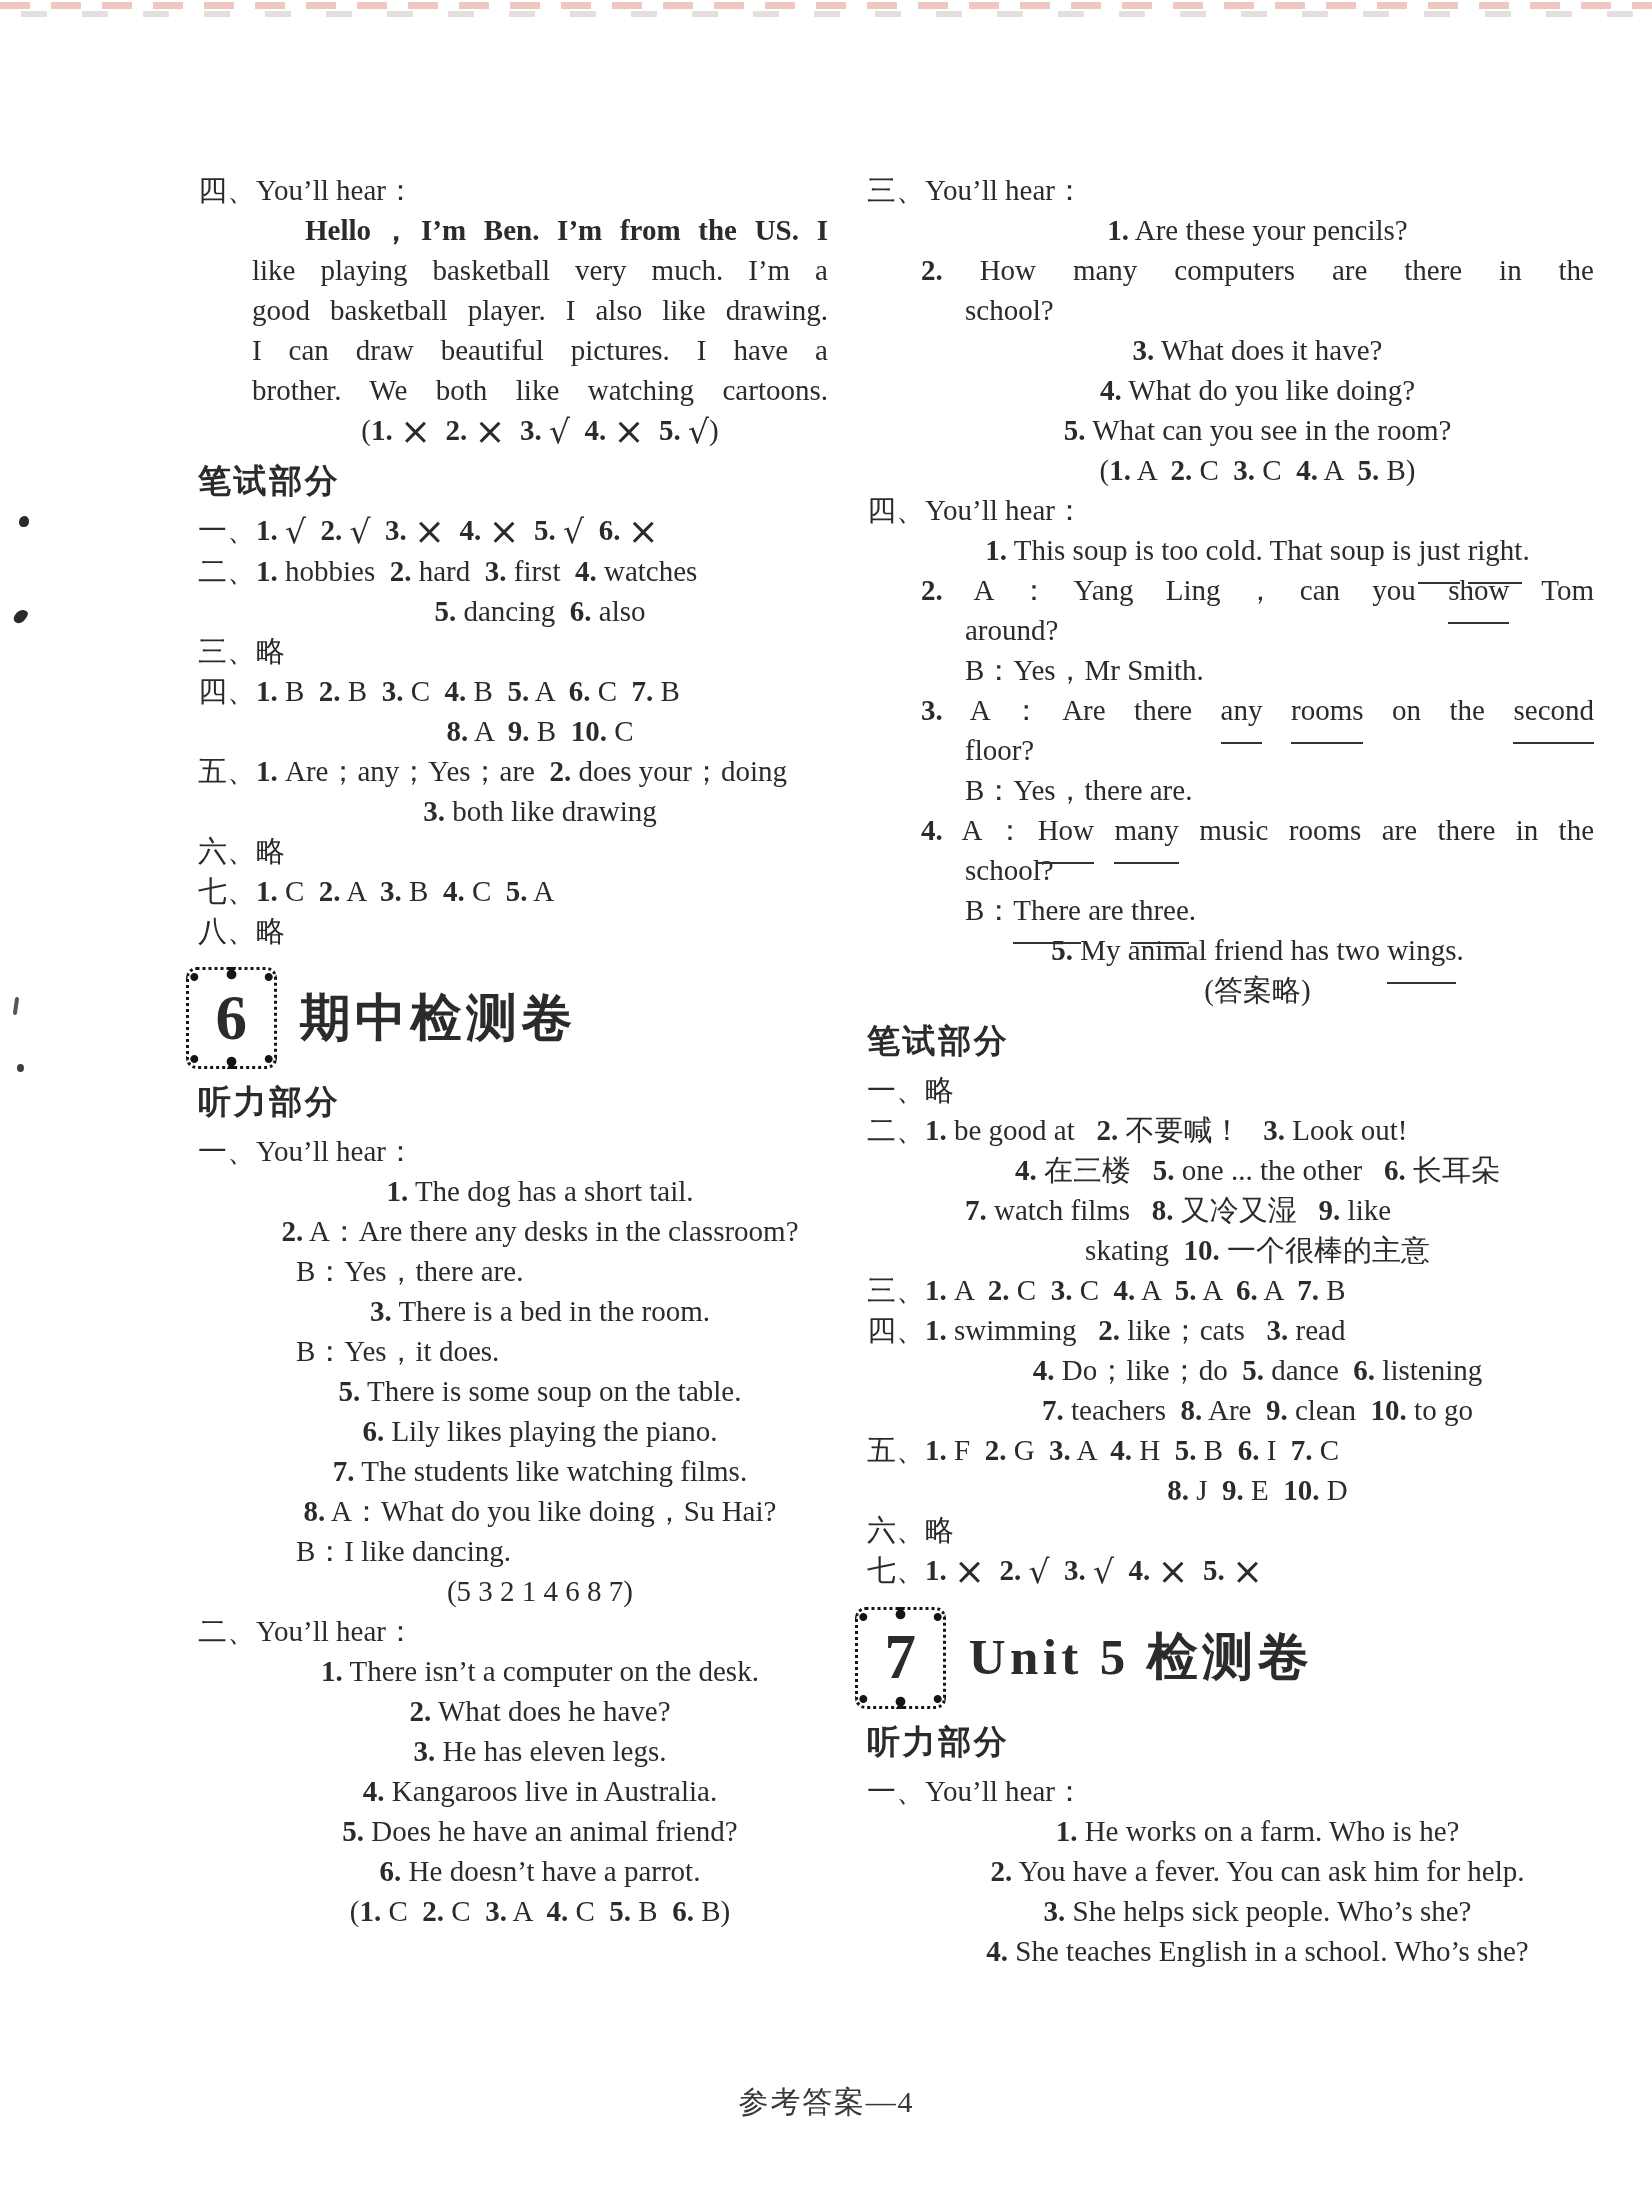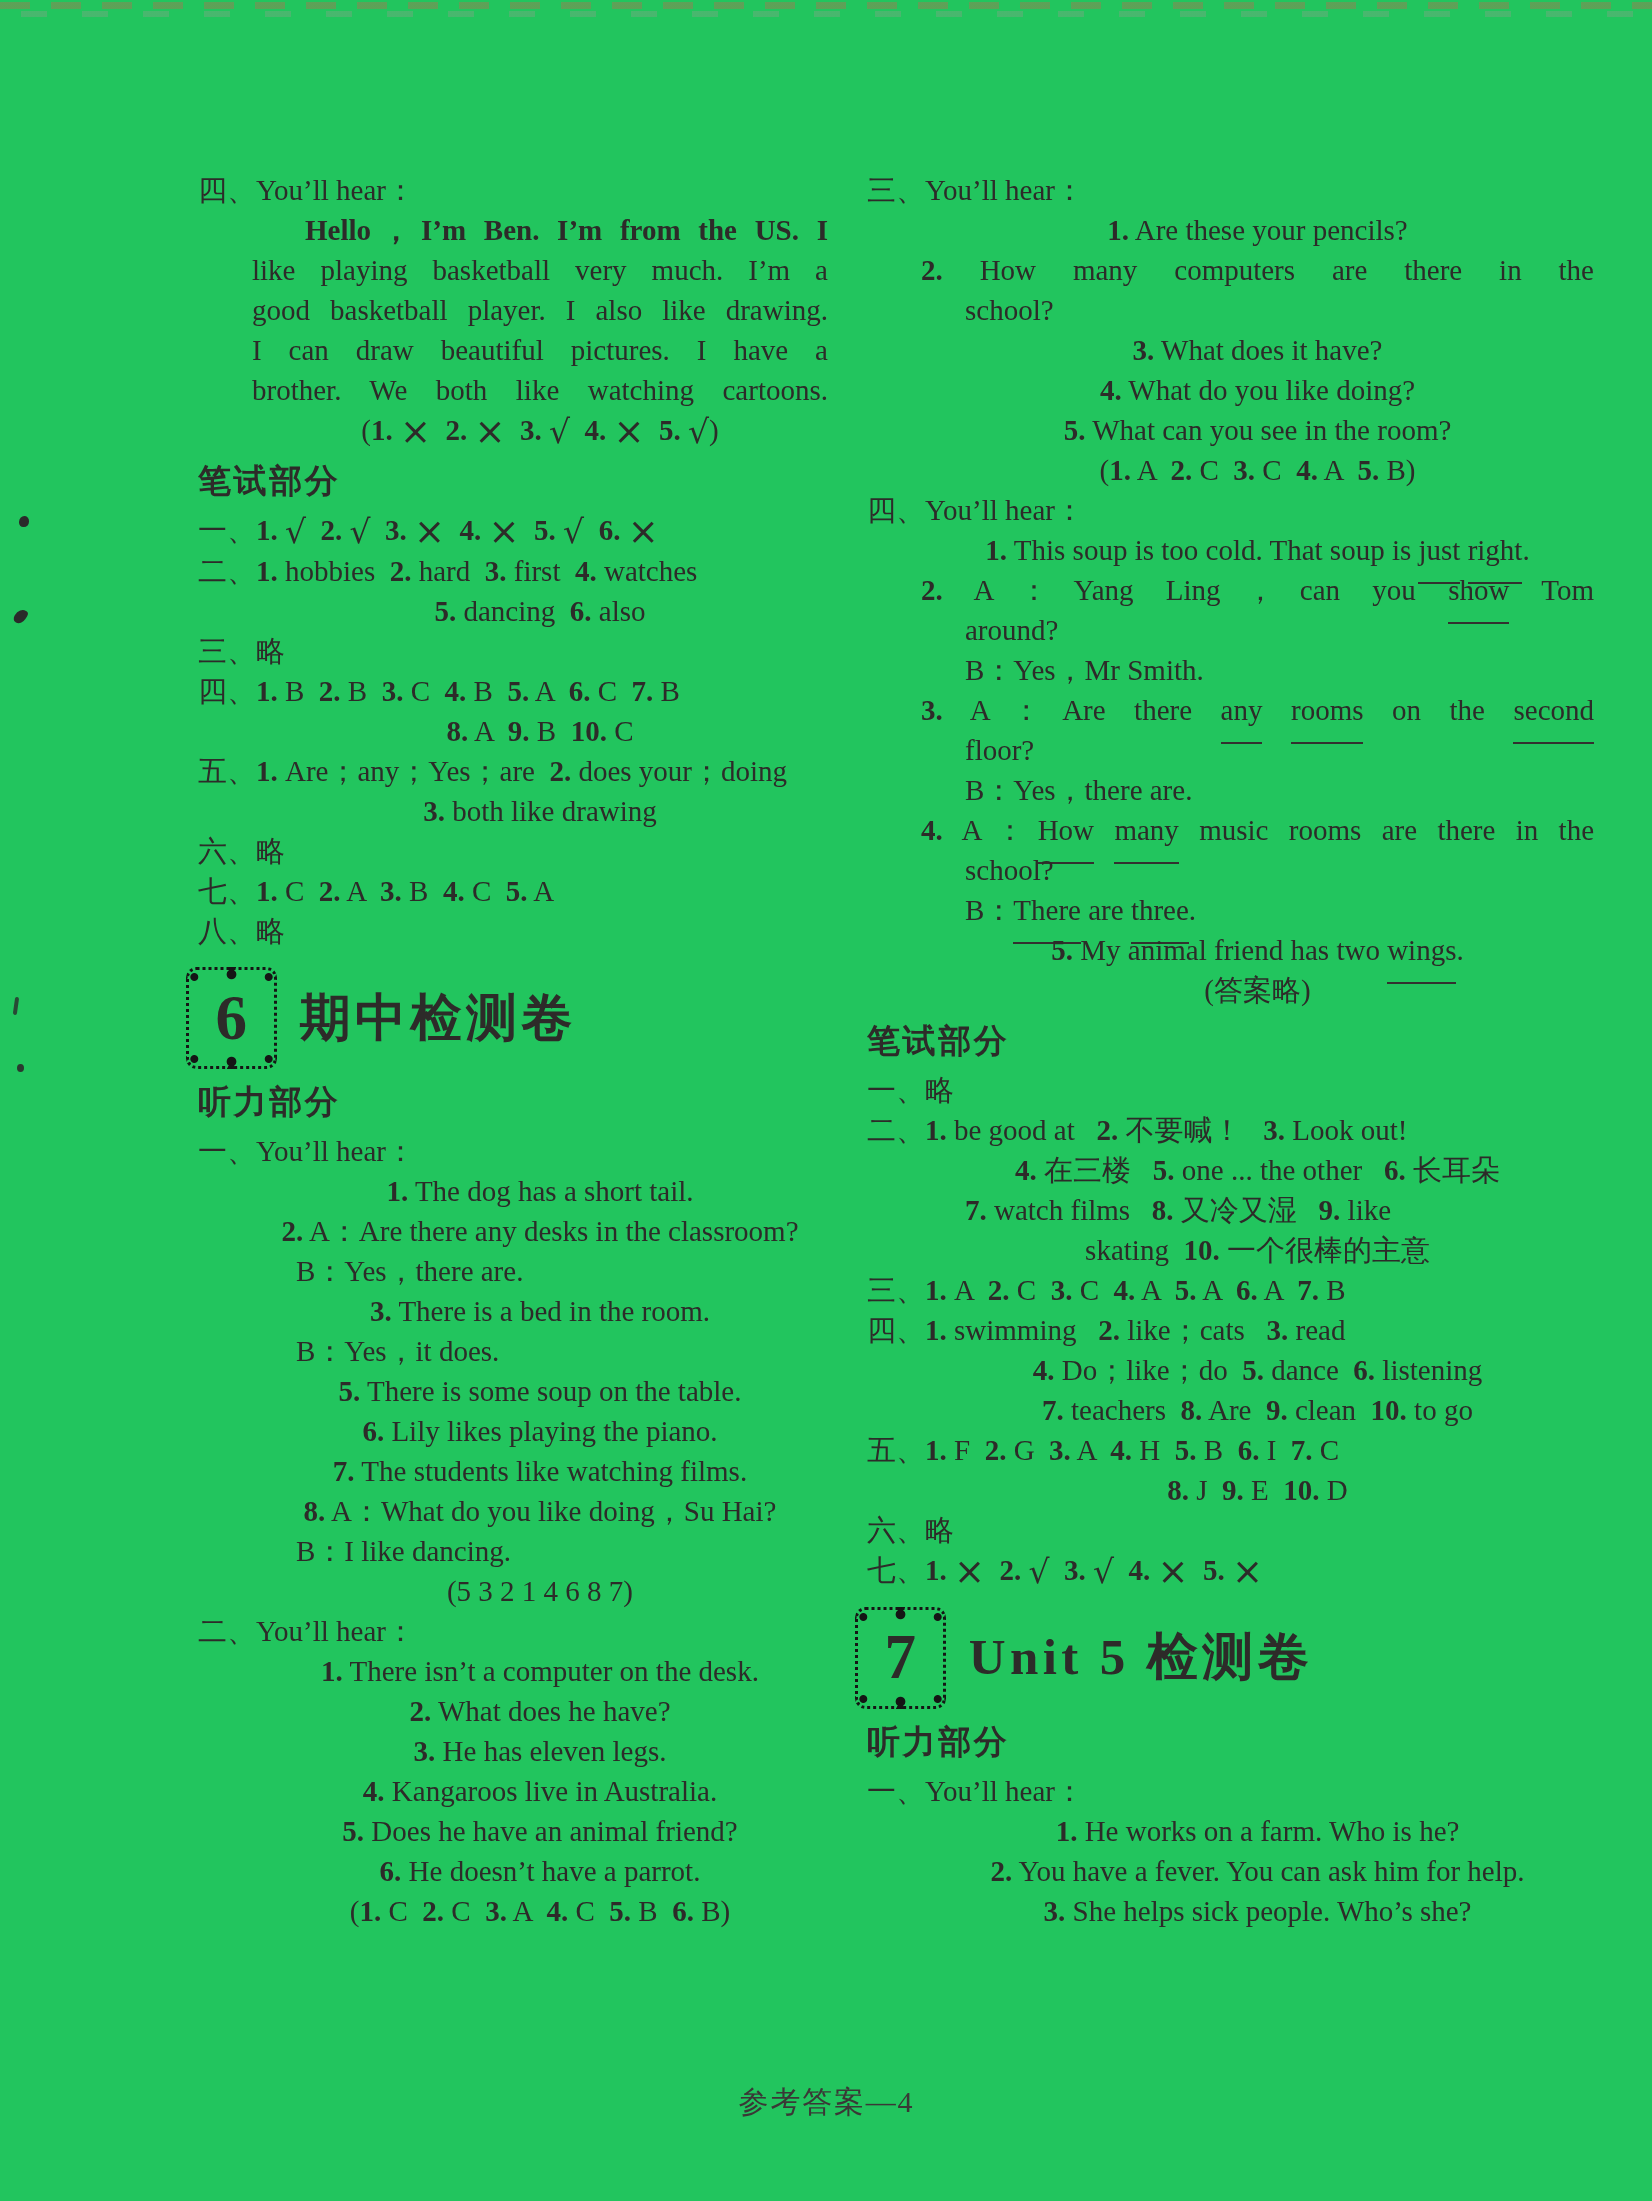--- a/index.html
+++ b/index.html
@@ -1,19 +1,19 @@
 <!DOCTYPE html>
 <html style="font-size:14px"><head>
 <meta charset="utf-8">
 <style>
   html,body{margin:0;padding:0;background:#e9e8e6;}
   #page{
     position:relative;
     width:1653px;height:2202px;
-    background:#22c55e;
+    background:#ffffff;
     overflow:hidden;
     color:#2d2b29;
     font-family:"Liberation Serif","DejaVu Serif",serif;
   }
   
   #top-edge{
     position:absolute;top:0;left:0;width:100%;height:19.3px;
     background:
       repeating-linear-gradient(90deg, rgba(205,95,75,0.35) 0 30px, rgba(0,0,0,0) 30px 51px),
       repeating-linear-gradient(90deg, rgba(0,0,0,0) 0 14px, rgba(160,150,145,0.30) 14px 40px, rgba(0,0,0,0) 40px 61px);
@@ -178,17 +178,18 @@
       <div class="line ind0"><span>七、</span><span class="b">1.</span><span> </span><span class="mx">×</span><span>  </span><span class="b">2.</span><span> </span><span class="mc">√</span><span>  </span><span class="b">3.</span><span> </span><span class="mc">√</span><span>  </span><span class="b">4.</span><span> </span><span class="mx">×</span><span>  </span><span class="b">5.</span><span> </span><span class="mx">×</span></div>
       <div class="badge-row">
         <span class="badge-box">7</span>
         <span class="badge-title">Unit 5 检测卷</span>
       </div>
       <div class="center-head"><span>听力部分</span></div>
       <div class="line ind0"><span>一、You’ll hear：</span></div>
       <div class="line ind1"><span class="b">1.</span><span> He works on a farm. Who is he?</span></div>
       <div class="line ind1"><span class="b">2.</span><span> You have a fever. You can ask him for help.</span></div>
       <div class="line ind1"><span class="b">3.</span><span> She helps sick people. Who’s she?</span></div>
+      <div class="line ind1"><span class="b">4.</span><span> She teaches English in a school. Who’s she?</span></div>
     </div>
 
   <div id="footer">参考答案—4</div>
 </div>
 
 
 </body></html>

